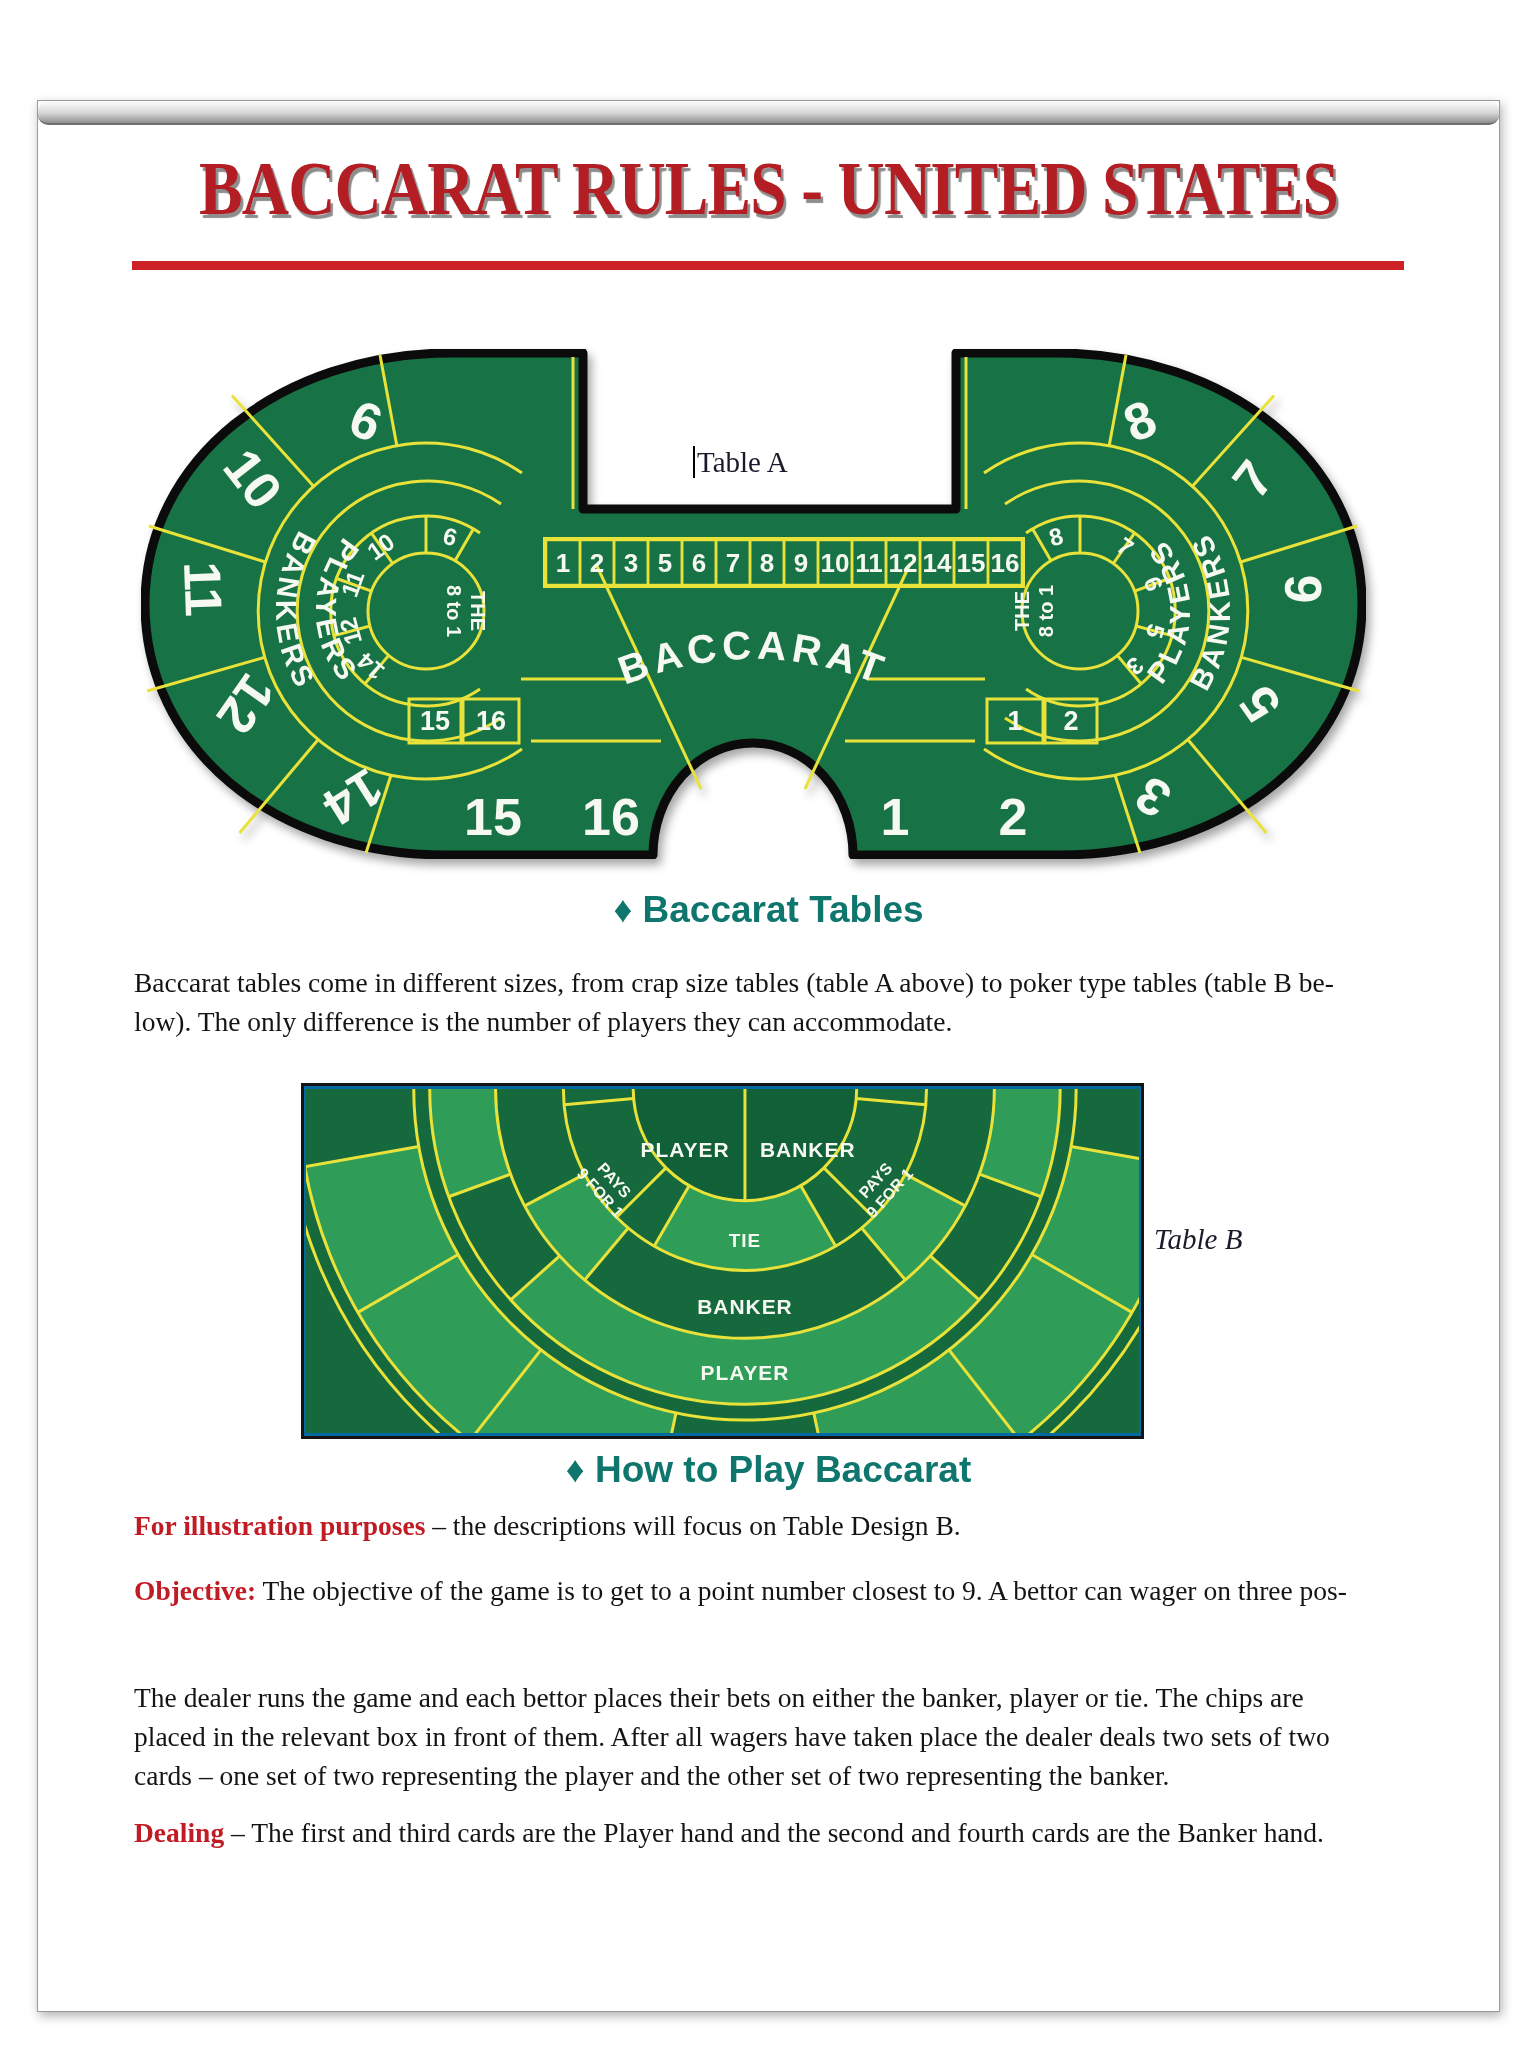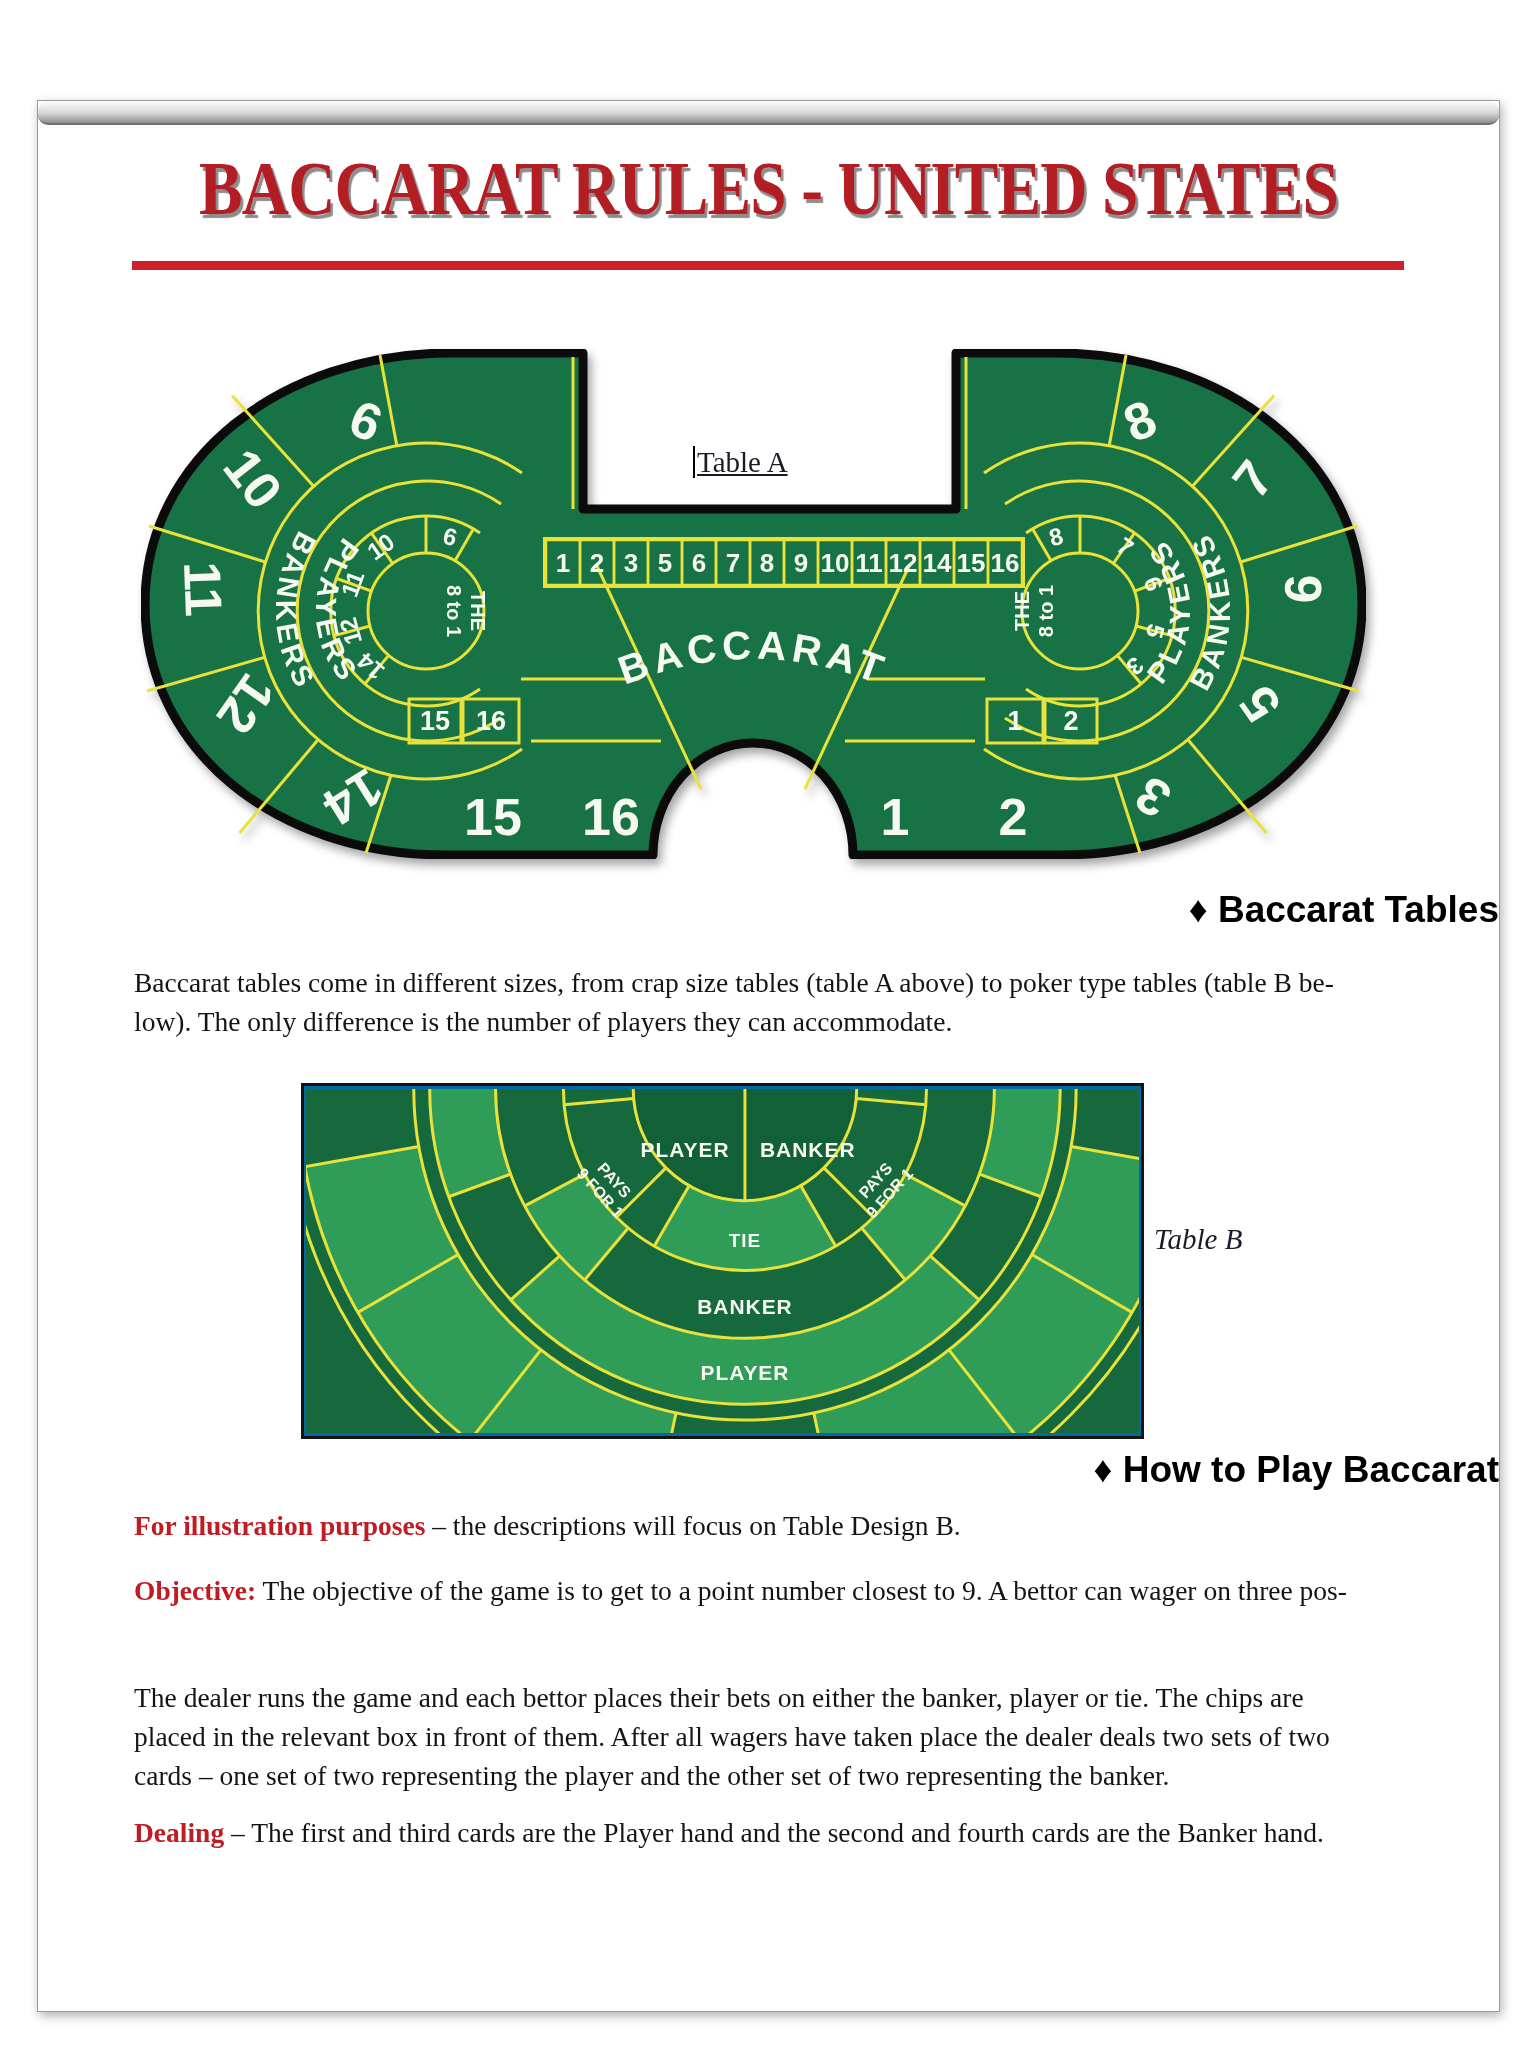--- a/index.html
+++ b/index.html
@@ -9,24 +9,24 @@
   #topbar{position:absolute;left:0;top:0;width:1461px;height:24px;border-radius:10px;
     background:linear-gradient(#fefefe,#d6d6d6 55%,#8f8f8f 100%);border-bottom:2px solid #6f6f6f;box-sizing:border-box;}
   #title{position:absolute;left:0;top:44px;width:1461px;text-align:center;
     font-family:"Liberation Serif",serif;font-weight:bold;font-size:76px;color:#b21e23;
     letter-spacing:-1px;transform:scaleX(.86);transform-origin:50% 50%;
     text-shadow:3px 4px 1px #8d8d8d;white-space:nowrap;}
   #rule{position:absolute;left:94px;top:160px;width:1272px;height:9px;background:#cc2127;}
   #tableA{position:absolute;left:103px;top:248px;width:1225px;height:510px;}
   #tableA svg{filter:drop-shadow(4px 6px 5px rgba(0,0,0,.35));}
   .figlabel{position:absolute;font-size:29px;color:#1a1a2a;}
-  #tableA-label{left:655px;top:345px;text-decoration:underline;}
+  #tableA-label{left:655px;top:345px;}
   .cursor{display:inline-block;width:2px;height:32px;background:#000;vertical-align:-6px;margin-right:2px;}
-  .heading{position:absolute;left:0;width:1461px;text-align:right;
-    font-family:"Liberation Sans",sans-serif;font-weight:bold;font-size:37px;color:#000000;}
+  .heading{position:absolute;left:0;width:1461px;text-align:center;
+    font-family:"Liberation Sans",sans-serif;font-weight:bold;font-size:37px;color:#0f766e;}
   .para{position:absolute;left:96px;font-size:27.5px;line-height:39px;color:#141414;width:1330px;}
   .redlead{color:#c11b24;font-weight:bold;}
   #tableB{position:absolute;left:263px;top:982px;width:833px;height:346px;
     border:3px solid #141414;background:#0369a1;padding:2px;box-sizing:content-box;}
   #tableB-label{left:1116px;top:1122px;font-style:italic;}
   svg text{font-family:"Liberation Sans",sans-serif;font-weight:bold;fill:#f6f8f2;}
 </style>
 </head>
 <body>
 

